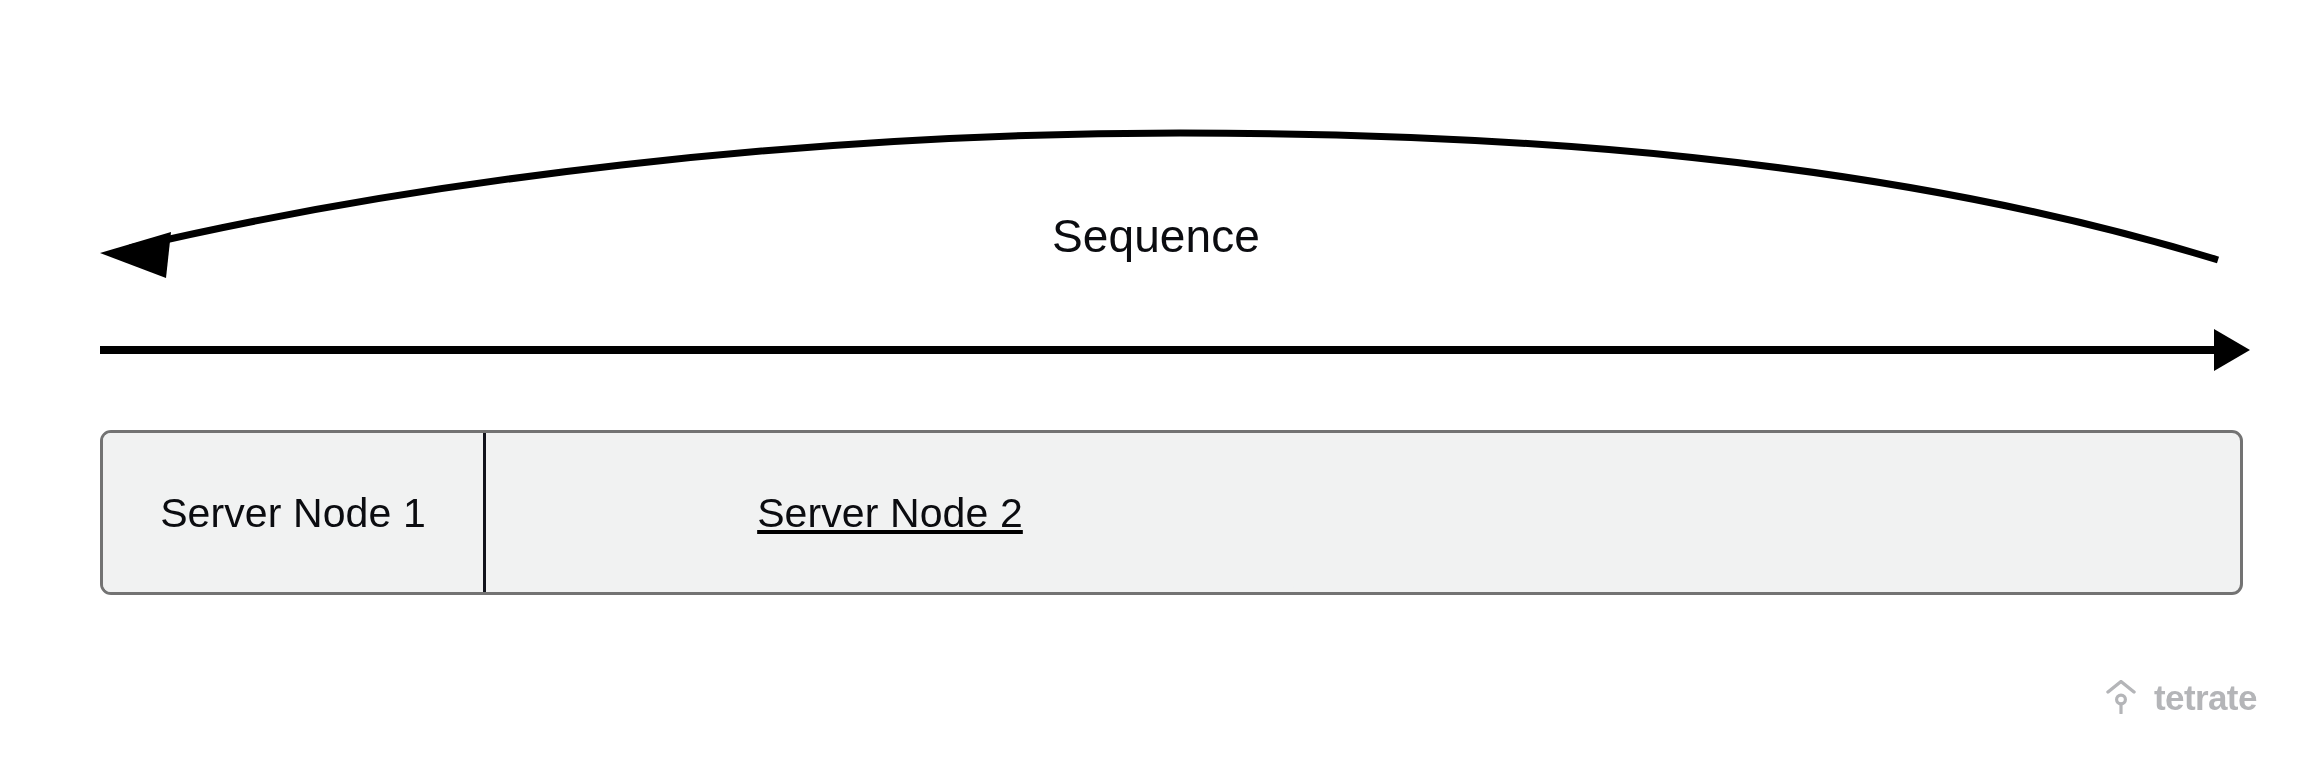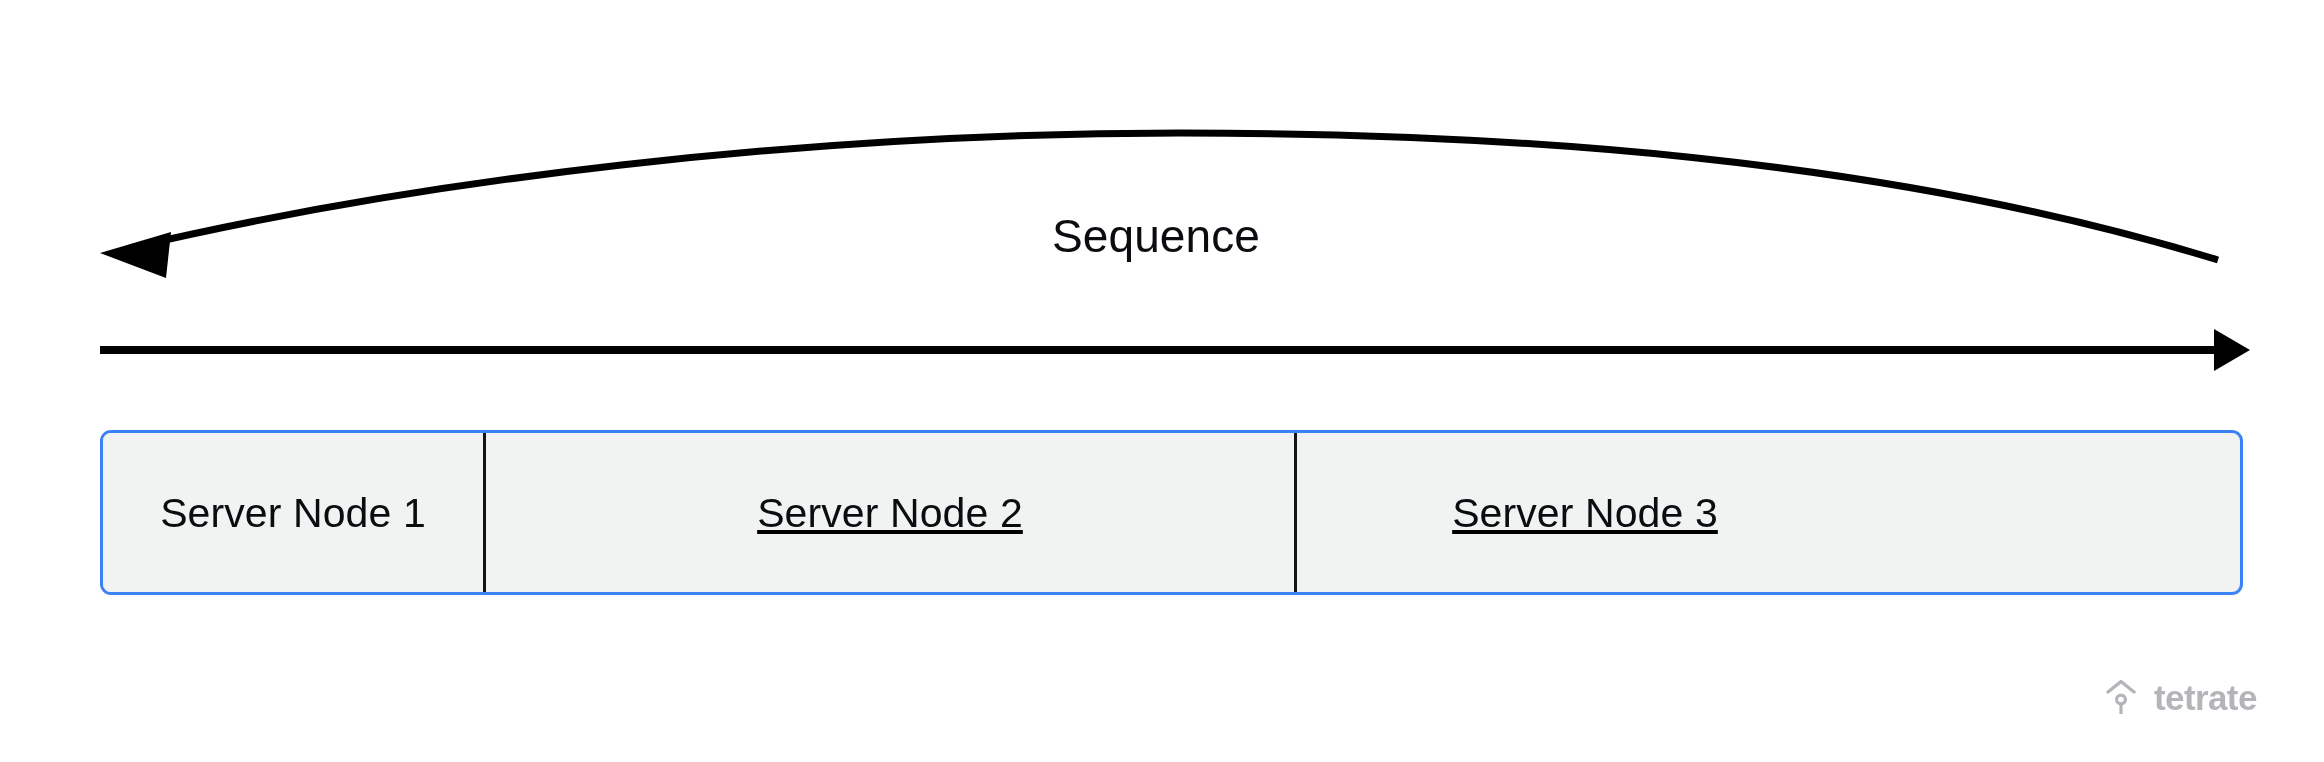--- a/index.html
+++ b/index.html
@@ -53,21 +53,21 @@
   #node-bar {
     position: absolute;
     left: 100px;
     top: 430px;
     width: 2143px;
     height: 165px;
     box-sizing: border-box;
     display: flex;
     flex-direction: row;
     background: #f1f2f2;
-    border: 3px solid #3b82f6;
+    border: 3px solid #737373;
     border-radius: 11px;
   }
   .node-cell {
     position: relative;
     display: flex;
     align-items: center;
     justify-content: center;
     height: 100%;
     box-sizing: border-box;
     background: #f1f2f2;
@@ -147,23 +147,20 @@
   <div id="node-bar">
 
     <div class="node-cell" style="width:380px;">
       <span class="node-label">Server Node 1</span>
     </div>
 
     <div class="node-cell" style="width:811px;">
       <span class="node-label">Server Node 2</span>
     </div>
 
-    <div class="node-cell" style="width:579px;">
-      <span class="node-label">Server Node 3</span>
-    </div>
 
 
   </div>
 
   <div id="brand-mark">
     <svg class="brand-glyph" viewBox="0 0 30 34" xmlns="http://www.w3.org/2000/svg">
       <path d="M2 12 L15 1.5 L28 12" fill="none" stroke="#b4b5b8" stroke-width="3.4" stroke-linecap="round" stroke-linejoin="round"></path>
       <circle cx="15" cy="19.5" r="4.4" fill="none" stroke="#b4b5b8" stroke-width="3.2"></circle>
       <line x1="15" y1="24" x2="15" y2="33" stroke="#b4b5b8" stroke-width="3.2" stroke-linecap="round"></line>
     </svg>

